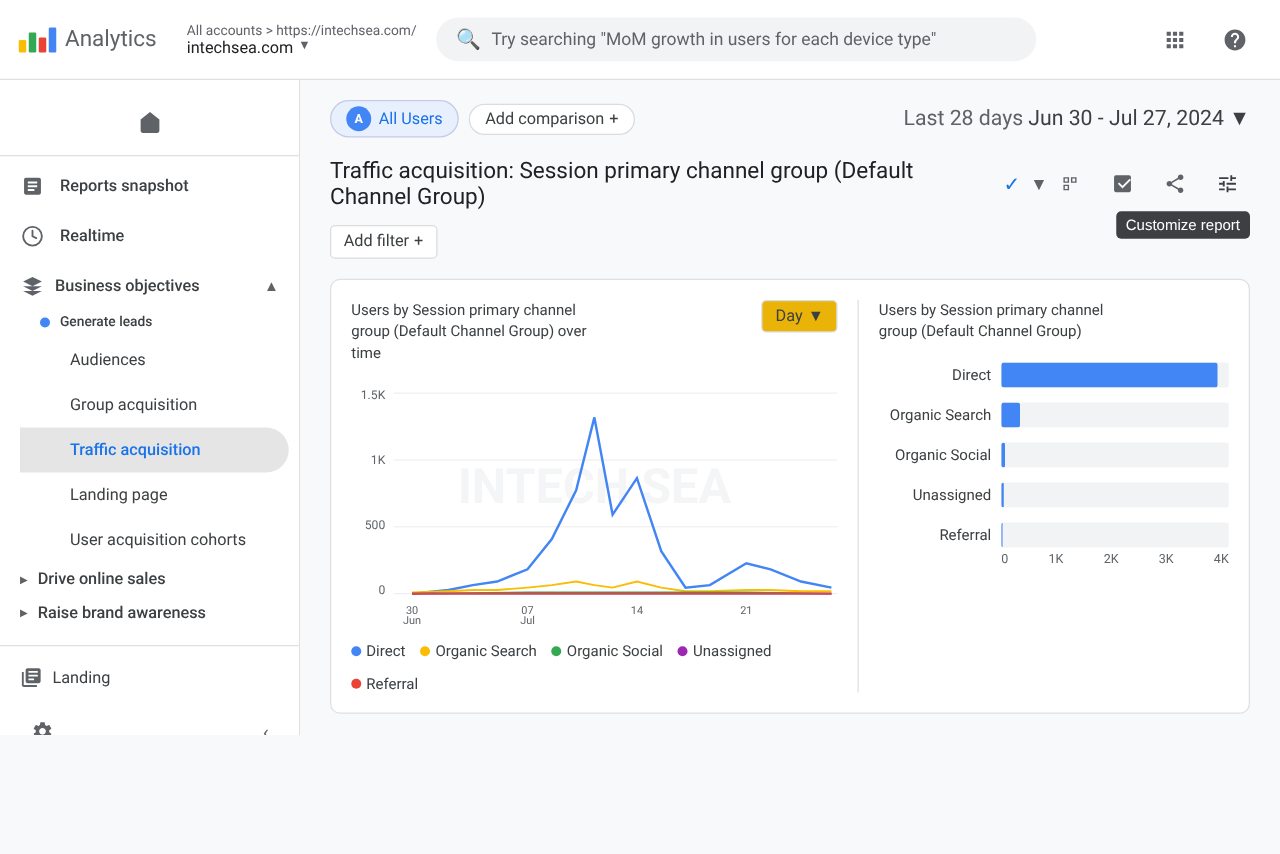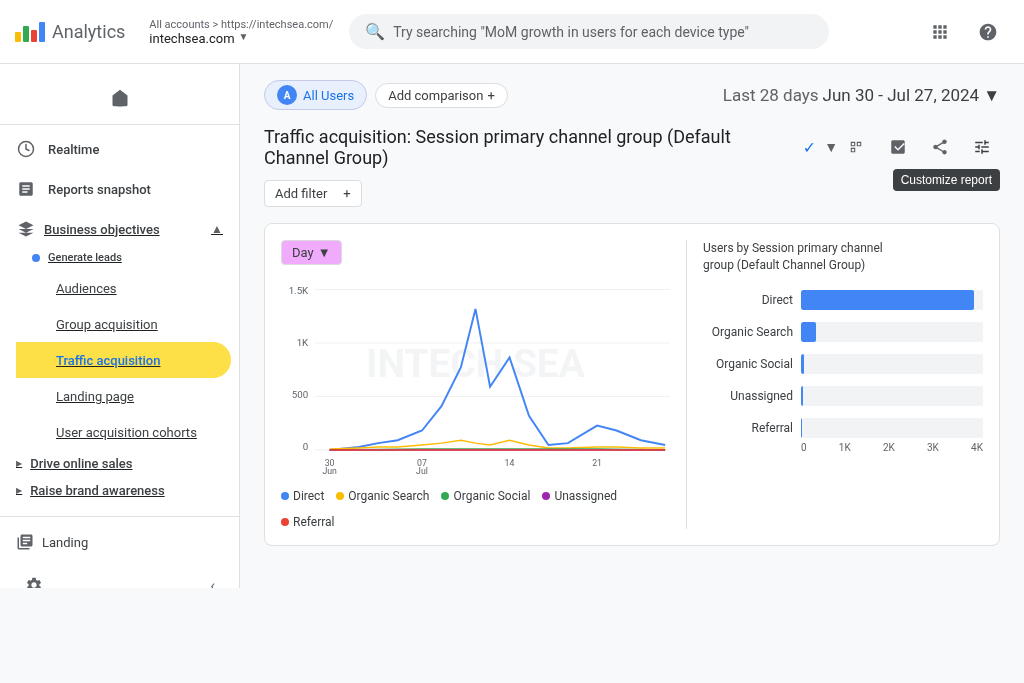--- a/index.html
+++ b/index.html
@@ -30,26 +30,26 @@
 
     
     .main-layout { display: flex; flex: 1; overflow: hidden; }
 
     
     .sidebar { width: 240px; background: #fff; border-right: 1px solid #e0e0e0; display: flex; flex-direction: column; overflow-y: auto; flex-shrink: 0; }
     .sidebar-nav { flex: 1; padding: 8px 0; }
     .sidebar-item { display: flex; align-items: center; padding: 8px 16px; cursor: pointer; border-radius: 0 24px 24px 0; margin-right: 8px; gap: 12px; color: #3c4043; min-height: 40px; }
     .sidebar-item-icon { width: 20px; height: 20px; display: flex; align-items: center; justify-content: center; flex-shrink: 0; }
     .sidebar-item-label { font-size: 13px; font-weight: 500; }
-    .sidebar-section { padding: 4px 0; text-decoration: underline; }
+    .sidebar-section { padding: 4px 0; }
     .sidebar-section-header { display: flex; align-items: center; padding: 6px 16px; cursor: pointer; gap: 8px; }
     .sidebar-section-header-text { font-size: 13px; font-weight: 500; color: #3c4043; }
     .sidebar-section-chevron { font-size: 12px; color: #5f6368; margin-left: auto; }
     .sidebar-child { padding-left: 40px; padding-right: 16px; padding-top: 6px; padding-bottom: 6px; cursor: pointer; font-size: 13px; color: #3c4043; border-radius: 0 24px 24px 0; margin-right: 8px; min-height: 36px; display: flex; align-items: center; }
-    .sidebar-child.active { background: #fde047; color: #1a73e8; font-weight: 500; }
+    .sidebar-child.active { background: #e5e5e5; color: #1a73e8; font-weight: 500; }
     .sidebar-parent-item { display: flex; align-items: center; gap: 8px; padding: 6px 16px; cursor: pointer; font-size: 11px; font-weight: 500; color: #3c4043; }
     .sidebar-parent-item .dot { width: 8px; height: 8px; background: #4285f4; border-radius: 50%; }
     .sidebar-bottom { padding: 8px 16px; border-top: 1px solid #e0e0e0; }
     .sidebar-library { display: flex; align-items: center; gap: 8px; padding: 8px 0; cursor: pointer; font-size: 13px; color: #3c4043; }
     .sidebar-settings-btn { display: flex; align-items: center; justify-content: center; width: 36px; height: 36px; border-radius: 50%; cursor: pointer; color: #5f6368; }
 
     
     .content-area { flex: 1; overflow-y: auto; padding: 16px 24px; background: #f8f9fa; }
 
     
@@ -63,30 +63,30 @@
 
     
     .chart-title-bar { display: flex; align-items: center; justify-content: space-between; margin-bottom: 12px; }
     .chart-title { font-size: 18px; color: #202124; font-weight: 400; display: flex; align-items: center; gap: 8px; }
     .chart-actions { display: flex; align-items: center; gap: 6px; position: relative; }
     .chart-action-btn { width: 36px; height: 36px; border-radius: 50%; border: none; background: transparent; cursor: pointer; display: flex; align-items: center; justify-content: center; color: #5f6368; font-size: 16px; }
     .customize-tooltip { position: absolute; right: 0; top: 40px; background: #3c4043; color: #fff; font-size: 12px; padding: 4px 8px; border-radius: 4px; white-space: nowrap; z-index: 10; }
 
     
     .filter-row { display: flex; align-items: center; margin-bottom: 16px; }
-    .add-filter-btn { display: flex; align-items: center; gap: 16px; border: 1px solid #dadce0; border-radius: 4px; padding: 5px 10px; cursor: pointer; font-size: 13px; color: #3c4043; background: #fff; }
+    .add-filter-btn { display: flex; align-items: center; gap: 4px; border: 1px solid #dadce0; border-radius: 4px; padding: 5px 10px; cursor: pointer; font-size: 13px; color: #3c4043; background: #fff; }
 
     
     .charts-container { display: flex; gap: 16px; background: #fff; border: 1px solid #e0e0e0; border-radius: 8px; padding: 16px; }
 
     
     .line-chart-section { flex: 1; }
     .chart-header { display: flex; align-items: flex-start; justify-content: space-between; margin-bottom: 12px; }
     .chart-subtitle { font-size: 12px; color: #3c4043; max-width: 200px; line-height: 1.4; }
-    .day-selector { display: flex; align-items: center; gap: 4px; border: 1px solid #dadce0; border-radius: 4px; padding: 4px 10px; cursor: pointer; font-size: 13px; color: #3c4043; background: #f0abfc; }
+    .day-selector { display: flex; align-items: center; gap: 4px; border: 1px solid #dadce0; border-radius: 4px; padding: 4px 10px; cursor: pointer; font-size: 13px; color: #3c4043; background: #eab308; }
 
     
     .chart-svg-wrapper { width: 100%; }
 
     
     .bar-chart-section { width: 280px; flex-shrink: 0; }
     .bar-chart-subtitle { font-size: 12px; color: #3c4043; max-width: 200px; line-height: 1.4; margin-bottom: 16px; }
     .bar-rows { display: flex; flex-direction: column; gap: 12px; }
     .bar-row { display: flex; align-items: center; gap: 8px; }
     .bar-label { font-size: 12px; color: #3c4043; width: 90px; text-align: right; flex-shrink: 0; }
@@ -158,34 +158,34 @@
             <svg width="20" height="20" viewBox="0 0 24 24" fill="currentColor">
                 <path d="M3 9l9-7 9 7v11a2 2 0 01-2 2H5a2 2 0 01-2-2z"></path>
                 <polyline points="9 22 9 12 15 12 15 22"></polyline>
               </svg>
           </div>
         </div>
 
         <div class="sidebar-item">
           <div class="sidebar-item-icon">
             <svg width="18" height="18" viewBox="0 0 24 24" fill="#5f6368">
+                <path d="M19 3H5c-1.1 0-2 .9-2 2v14c0 1.1.9 2 2 2h14c1.1 0 2-.9 2-2V5c0-1.1-.9-2-2-2zm-5 14H7v-2h7v2zm3-4H7v-2h10v2zm0-4H7V7h10v2z"></path>
+              </svg>
+          </div>
+          <span class="sidebar-item-label">Reports snapshot</span>
+        </div>
+
+        <div class="sidebar-item">
+          <div class="sidebar-item-icon">
+            <svg width="18" height="18" viewBox="0 0 24 24" fill="#5f6368">
                 <circle cx="12" cy="12" r="10" stroke="#5f6368" stroke-width="2" fill="none"></circle>
                 <path d="M12 6v6l4 2" stroke="#5f6368" stroke-width="2" fill="none" stroke-linecap="round"></path>
               </svg>
           </div>
           <span class="sidebar-item-label">Realtime</span>
-        </div>
-
-        <div class="sidebar-item">
-          <div class="sidebar-item-icon">
-            <svg width="18" height="18" viewBox="0 0 24 24" fill="#5f6368">
-                <path d="M19 3H5c-1.1 0-2 .9-2 2v14c0 1.1.9 2 2 2h14c1.1 0 2-.9 2-2V5c0-1.1-.9-2-2-2zm-5 14H7v-2h7v2zm3-4H7v-2h10v2zm0-4H7V7h10v2z"></path>
-              </svg>
-          </div>
-          <span class="sidebar-item-label">Reports snapshot</span>
         </div>
 
         <div class="sidebar-section">
           <div class="sidebar-section-header">
             <div class="sidebar-item-icon">
               <svg width="18" height="18" viewBox="0 0 24 24" fill="#5f6368">
                   <path d="M12 2L2 7l10 5 10-5-10-5zM2 17l10 5 10-5M2 12l10 5 10-5"></path>
                 </svg>
             </div>
             <span class="sidebar-section-header-text">Business objectives</span>
@@ -300,20 +300,21 @@
         <div class="add-filter-btn">
           <span>Add filter</span>
           <span>+</span>
         </div>
       </div>
 
       <div class="charts-container">
 
         <div class="line-chart-section">
           <div class="chart-header">
+            <span class="chart-subtitle">Users by Session primary channel group (Default Channel Group) over time</span>
             <div class="day-selector">
               <span>Day</span>
               <span>▼</span>
             </div>
           </div>
 
           <div class="chart-svg-wrapper">
             <svg width="100%" height="200" viewBox="0 0 400 200">
 
               <text x="28" y="15" font-size="10" fill="#5f6368" text-anchor="end">1.5K</text>

